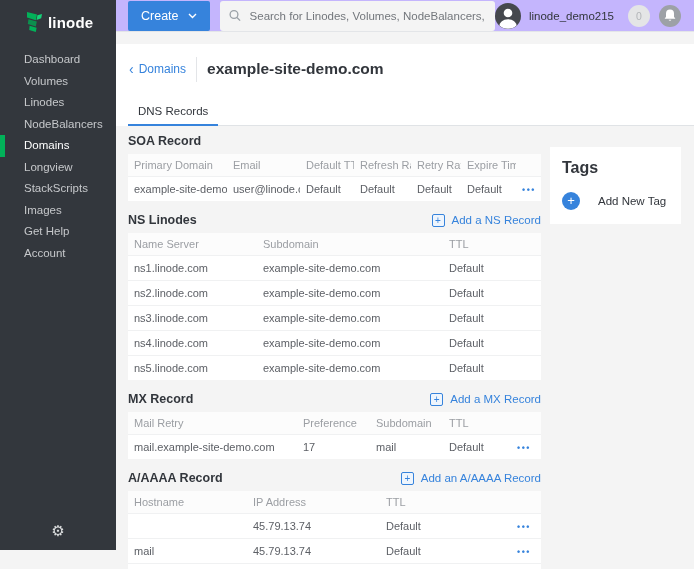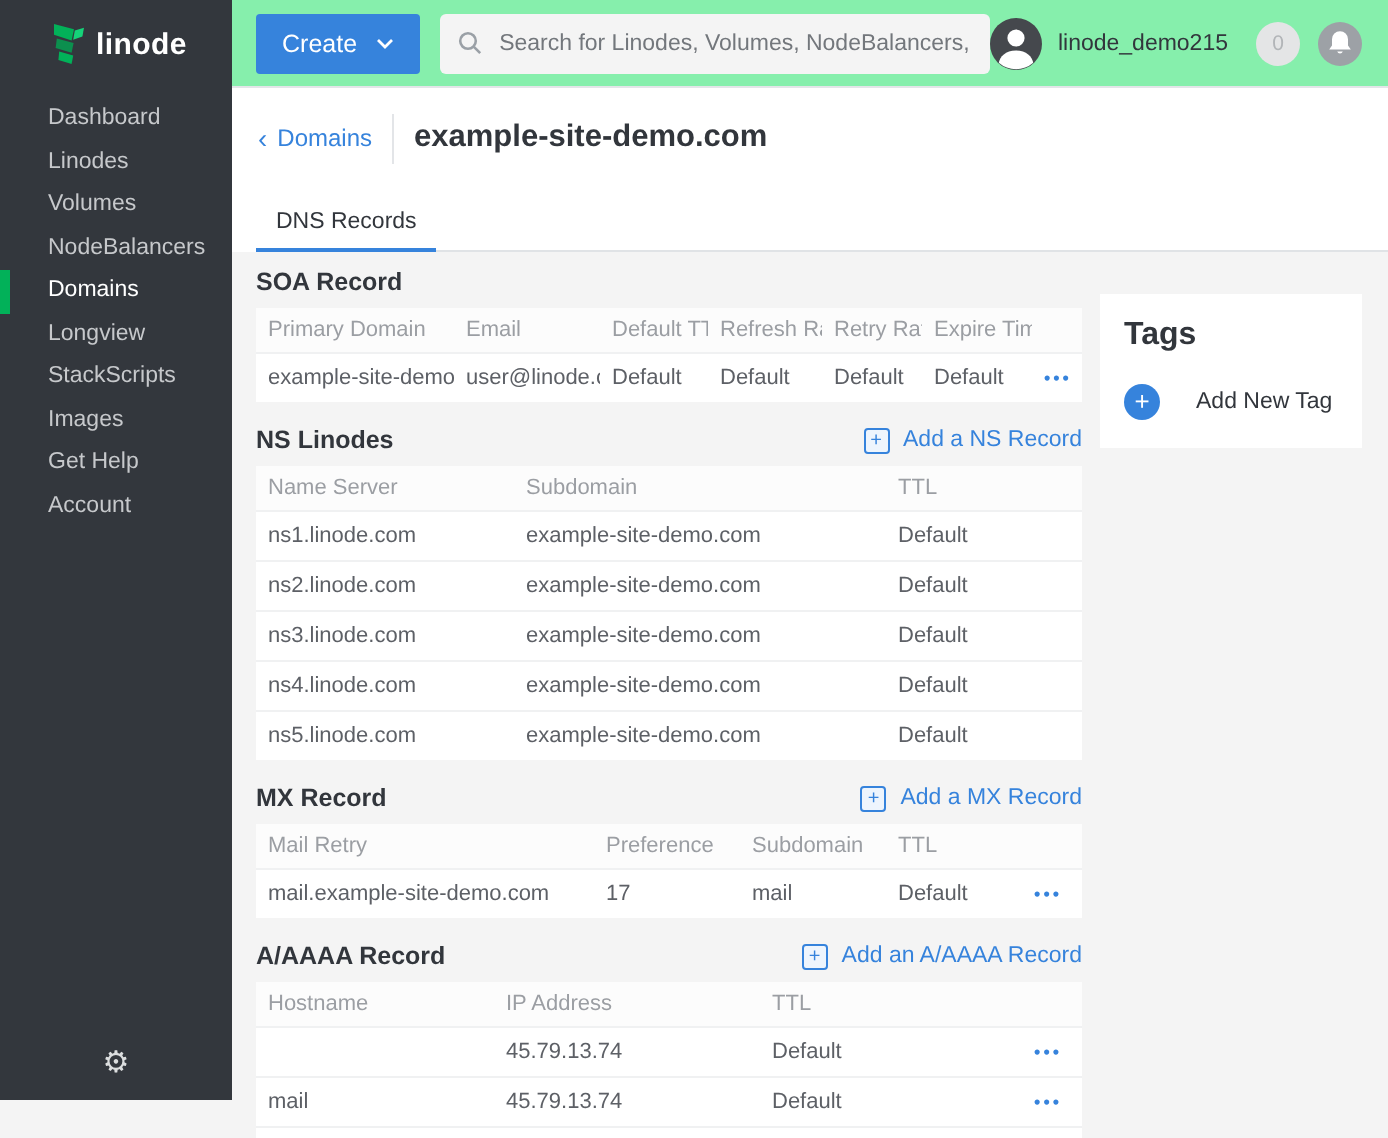--- a/index.html
+++ b/index.html
@@ -15,21 +15,21 @@
   .logo-row { height:44px; display:flex; align-items:center; padding-left:26px; }
   .logo-text { color:#fff; font-weight:bold; font-size:15px; margin-left:5px; letter-spacing:.2px; }
   .nav { margin-top:5px; }
   .nav-item { height:21.5px; line-height:21.5px; padding-left:19px; font-size:11.5px; color:#c6c8cb;
     border-left:5px solid transparent; cursor:pointer; }
   .nav-item.active { color:#ffffff; border-left-color:#02b159; }
   .gear-btn { position:absolute; bottom:10px; left:0; width:116px; text-align:center;
     color:#dcdedf; font-size:15px; cursor:pointer; }
 
   
-  .topbar { position:absolute; left:116px; top:0; width:578px; height:44px; background:#86efac;
+  .topbar { position:absolute; left:116px; top:0; width:578px; height:32px; background:#c4b5fd;
     border-bottom:1px solid #e3e5e8; display:flex; align-items:center; z-index:2; }
   .create-btn { margin-left:12px; height:30px; padding:0 13px; background:#3683dc; color:#fff;
     border:none; border-radius:2px; font-size:12.5px; font-family:inherit; display:flex;
     align-items:center; gap:9px; cursor:pointer; }
   .search-box { margin-left:10px; width:290px; height:30px; background:#f4f4f4; border-radius:3px;
     display:flex; align-items:center; padding:0 9px; }
   .search-box input { border:none; background:transparent; outline:none; width:100%;
     font-size:11.5px; color:#444; margin-left:7px; font-family:inherit; }
   .search-box input::placeholder { color:#73777c; }
   .user-area { margin-left:auto; display:flex; align-items:center; padding-right:13px; }
@@ -91,22 +91,22 @@
     <svg width="17" height="22" viewBox="0 0 17 22">
       <path d="M1 1l10 2.6-1.2 5.6L1 6.4z" fill="#02b159"></path>
       <path d="M2.4 8.2l8.4 2.3-1 4.9-8-2.4z" fill="#0c8f4e"></path>
       <path d="M3.6 14.8l7 2-0.8 4.2-6.6-2z" fill="#02b159"></path>
       <path d="M11.4 4.3l4.6-1.4-0.8 4.4-4.6 1.6z" fill="#15d379"></path>
     </svg>
     <span class="logo-text">linode</span>
   </div>
   <div class="nav">
     <div class="nav-item">Dashboard</div>
+    <div class="nav-item">Volumes</div>
     <div class="nav-item">Linodes</div>
-    <div class="nav-item">Volumes</div>
     <div class="nav-item">NodeBalancers</div>
     <div class="nav-item active">Domains</div>
     <div class="nav-item">Longview</div>
     <div class="nav-item">StackScripts</div>
     <div class="nav-item">Images</div>
     <div class="nav-item">Get Help</div>
     <div class="nav-item">Account</div>
   </div>
   <div class="gear-btn">⚙</div>
 </div>

